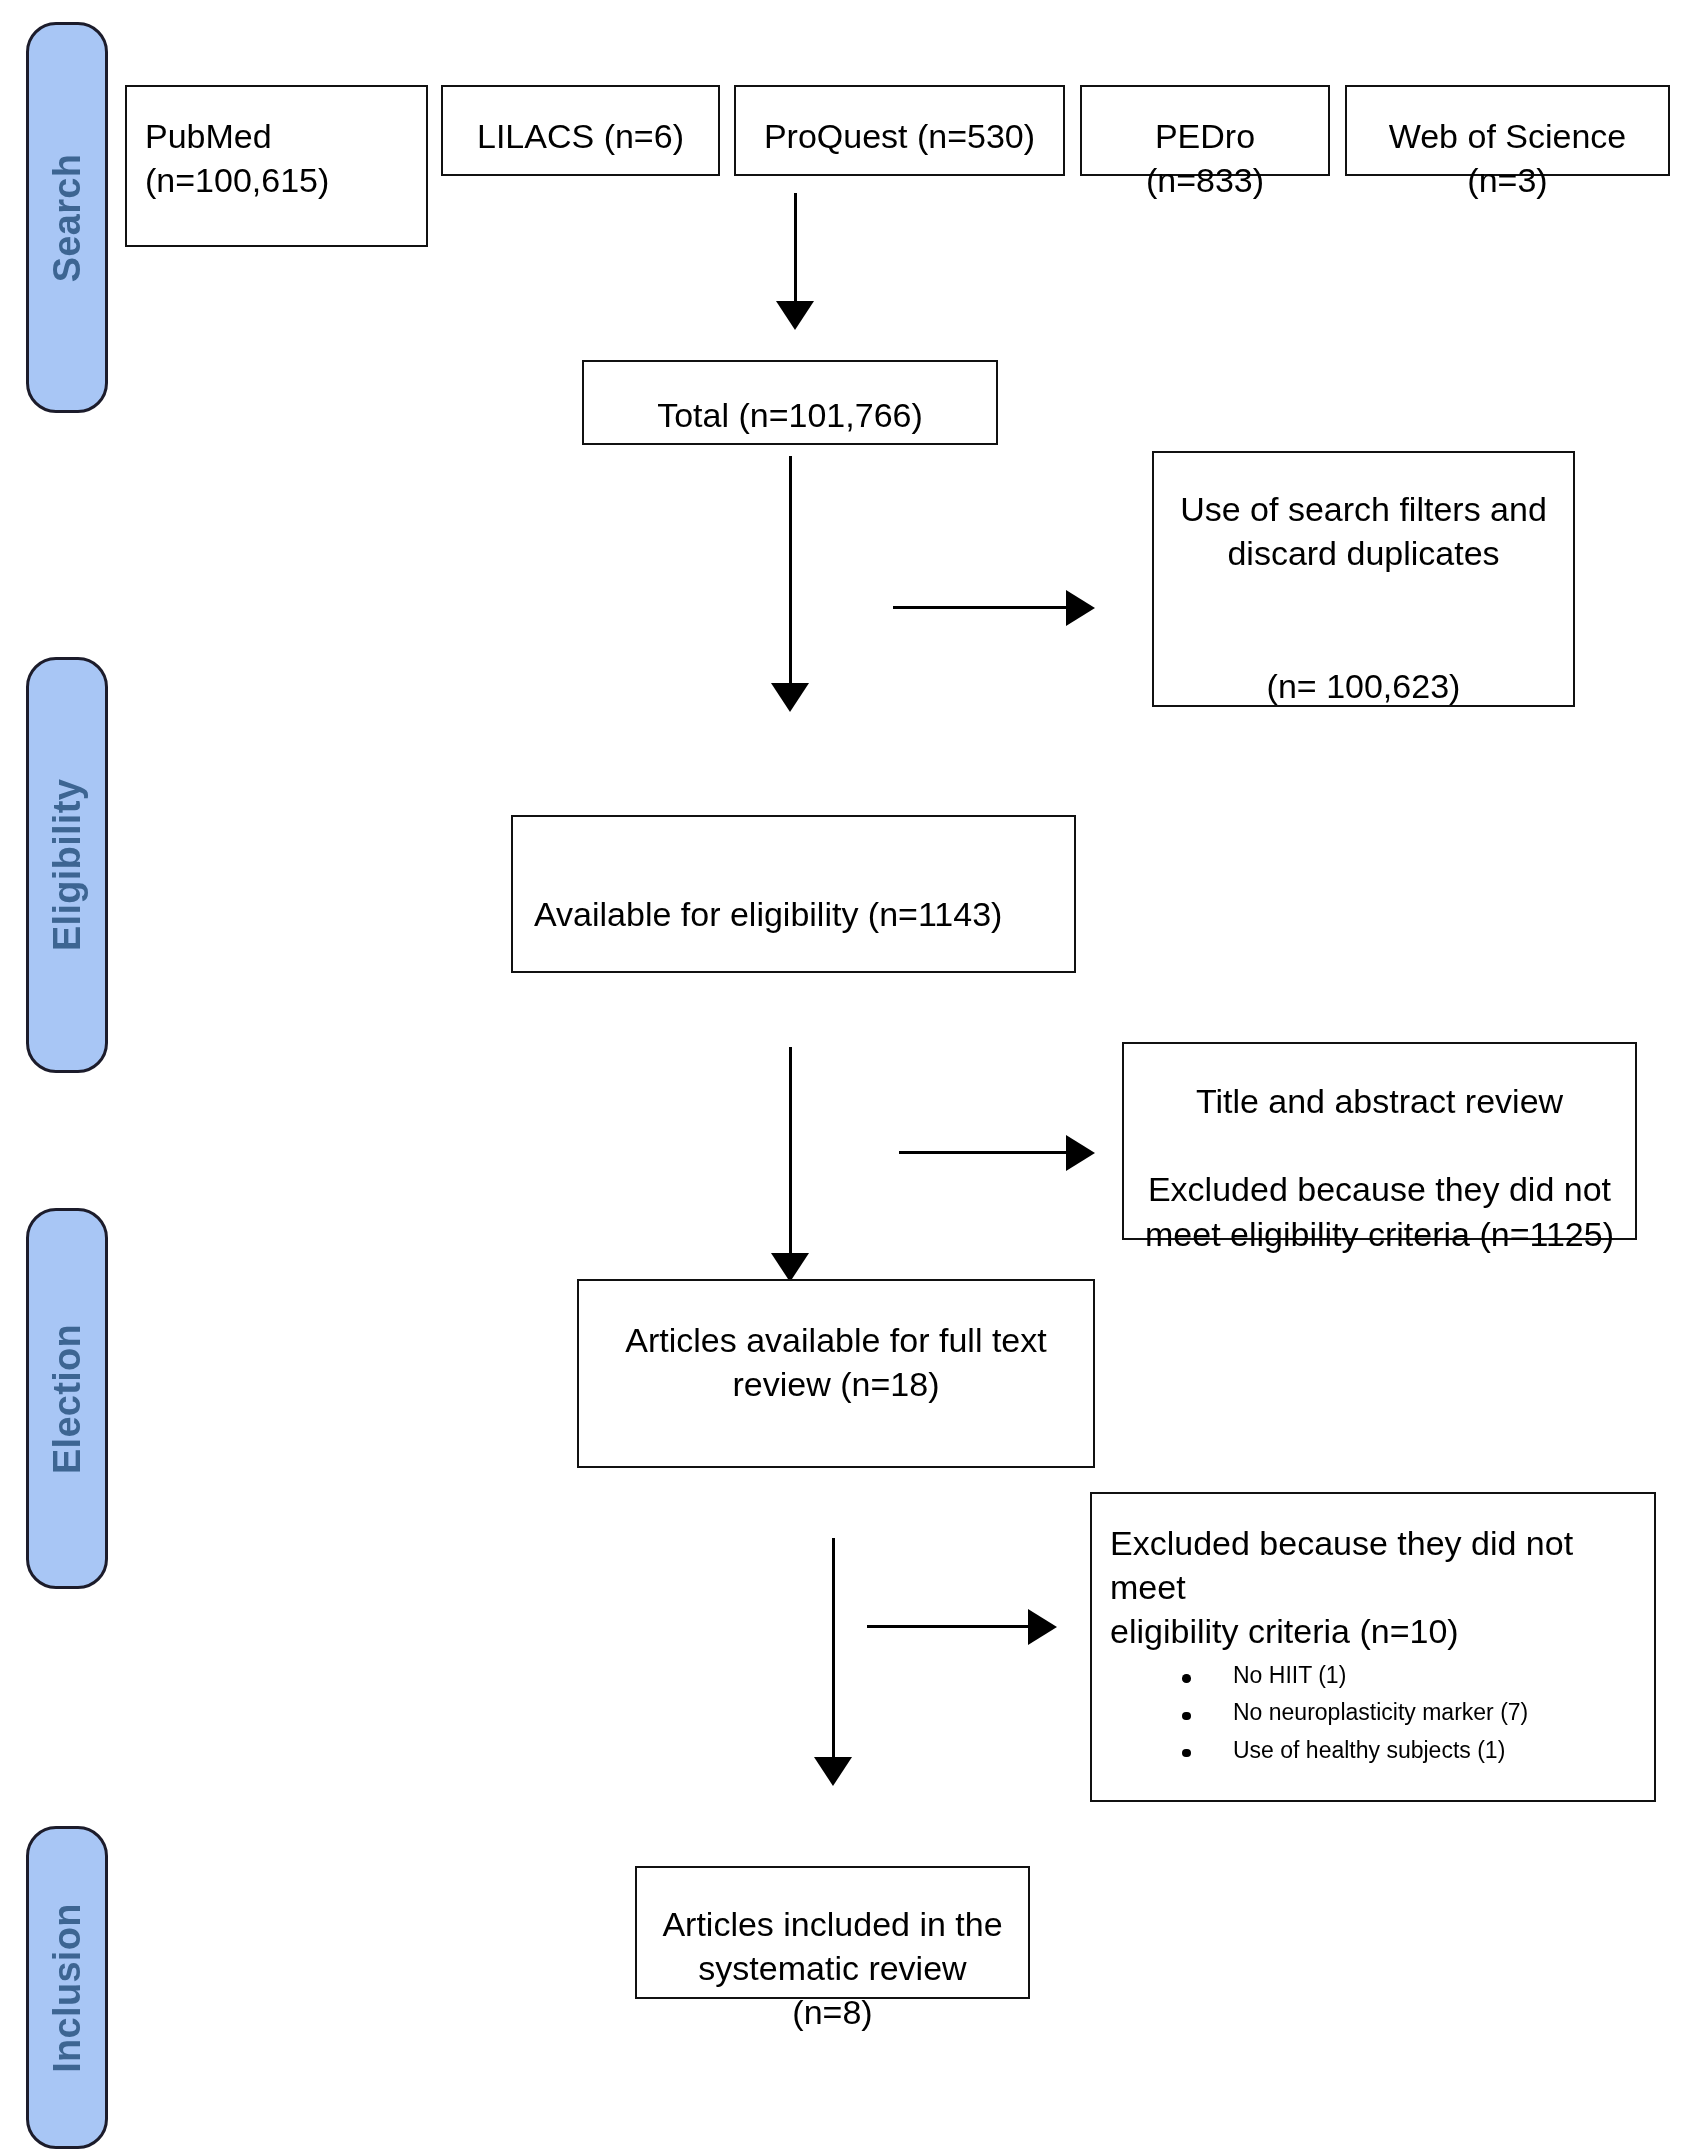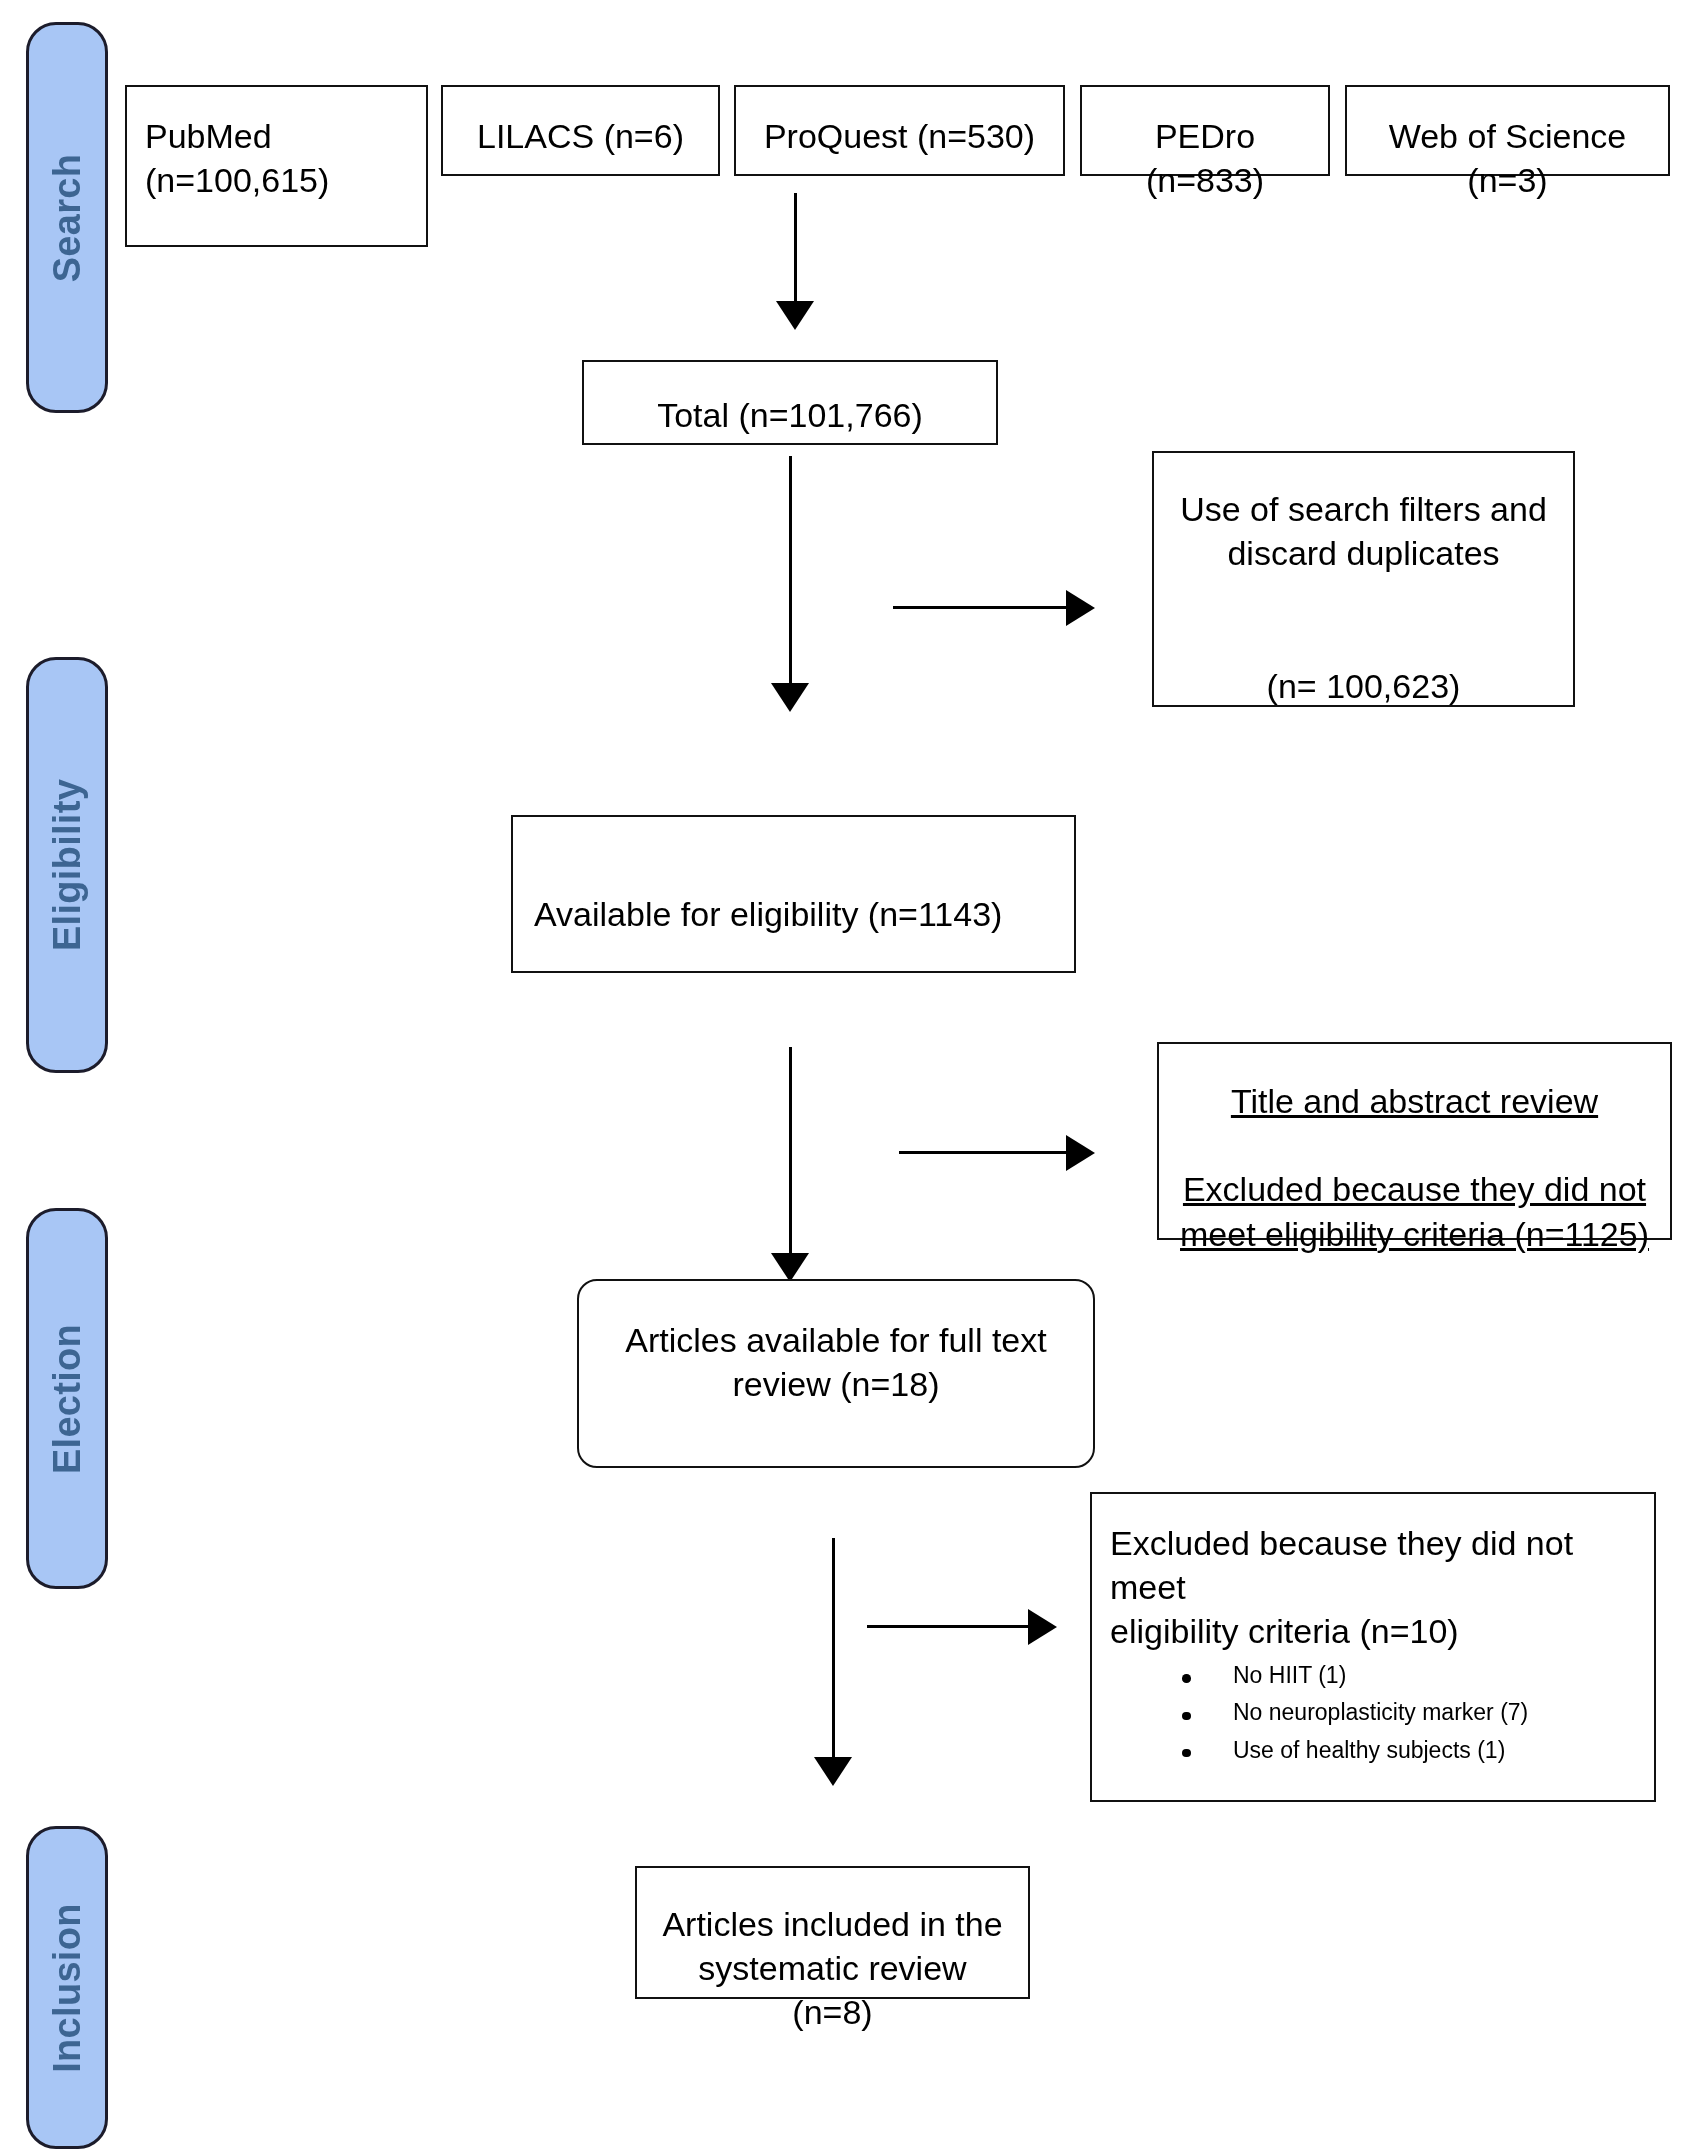--- a/index.html
+++ b/index.html
@@ -55,21 +55,21 @@
     white-space: pre-line;
   }
   .flow-box.center .box-text { text-align: center; }
   .flow-box.left   .box-text { text-align: left; }
 
   .pad-src   { padding: 27px 18px 0 18px; }
   .pad-total { padding: 31px 13px 0 13px; }
   .pad-filt  { padding: 34px 22px 0 22px; }
   .pad-elig  { padding: 40px 21px 0 21px; justify-content: center; }
   .pad-title { padding: 35px 19.6px 0 19.6px; }
-  .pad-full  { padding: 37px 19.6px 0 19.6px; border-radius: 20px; }
+  .pad-full  { padding: 37px 19.6px 0 19.6px; }
   .pad-exc   { padding: 27px 18px 0 18px; }
   .pad-incl  { padding: 34px 15.7px 0 15.7px; }
 
   
   .bullet-list {
     list-style: none;
     margin: 6.5px 0 0 0;
     padding: 0 0 0 72px;
     font-size: 23px;
     line-height: 1.34;
@@ -182,21 +182,21 @@
   <div class="flow-box left pad-elig" style="left:511px; top:815px; width:565px; height:158px;">
     <div class="box-text">Available for eligibility (n=1143)</div>
   </div>
 
   <div class="v-line" style="left:789px; top:1047px; height:209px;"></div>
   <div class="v-head" style="left:771px; top:1253px;"></div>
 
   <div class="h-line" style="left:899px; top:1151px; width:170px;"></div>
   <div class="h-head" style="left:1066px; top:1135px;"></div>
 
-  <div class="flow-box center pad-title" style="left:1157px; top:1042px; width:515px; height:198px;text-decoration:underline;">
+  <div class="flow-box center pad-title" style="left:1122px; top:1042px; width:515px; height:198px;">
     <div class="box-text">Title and abstract review
 
 Excluded because they did not
 meet eligibility criteria (n=1125)</div>
   </div>
 
   <div class="flow-box center pad-full" style="left:577px; top:1279px; width:518px; height:189px;">
     <div class="box-text">Articles available for full text
 review (n=18)</div>
   </div>

